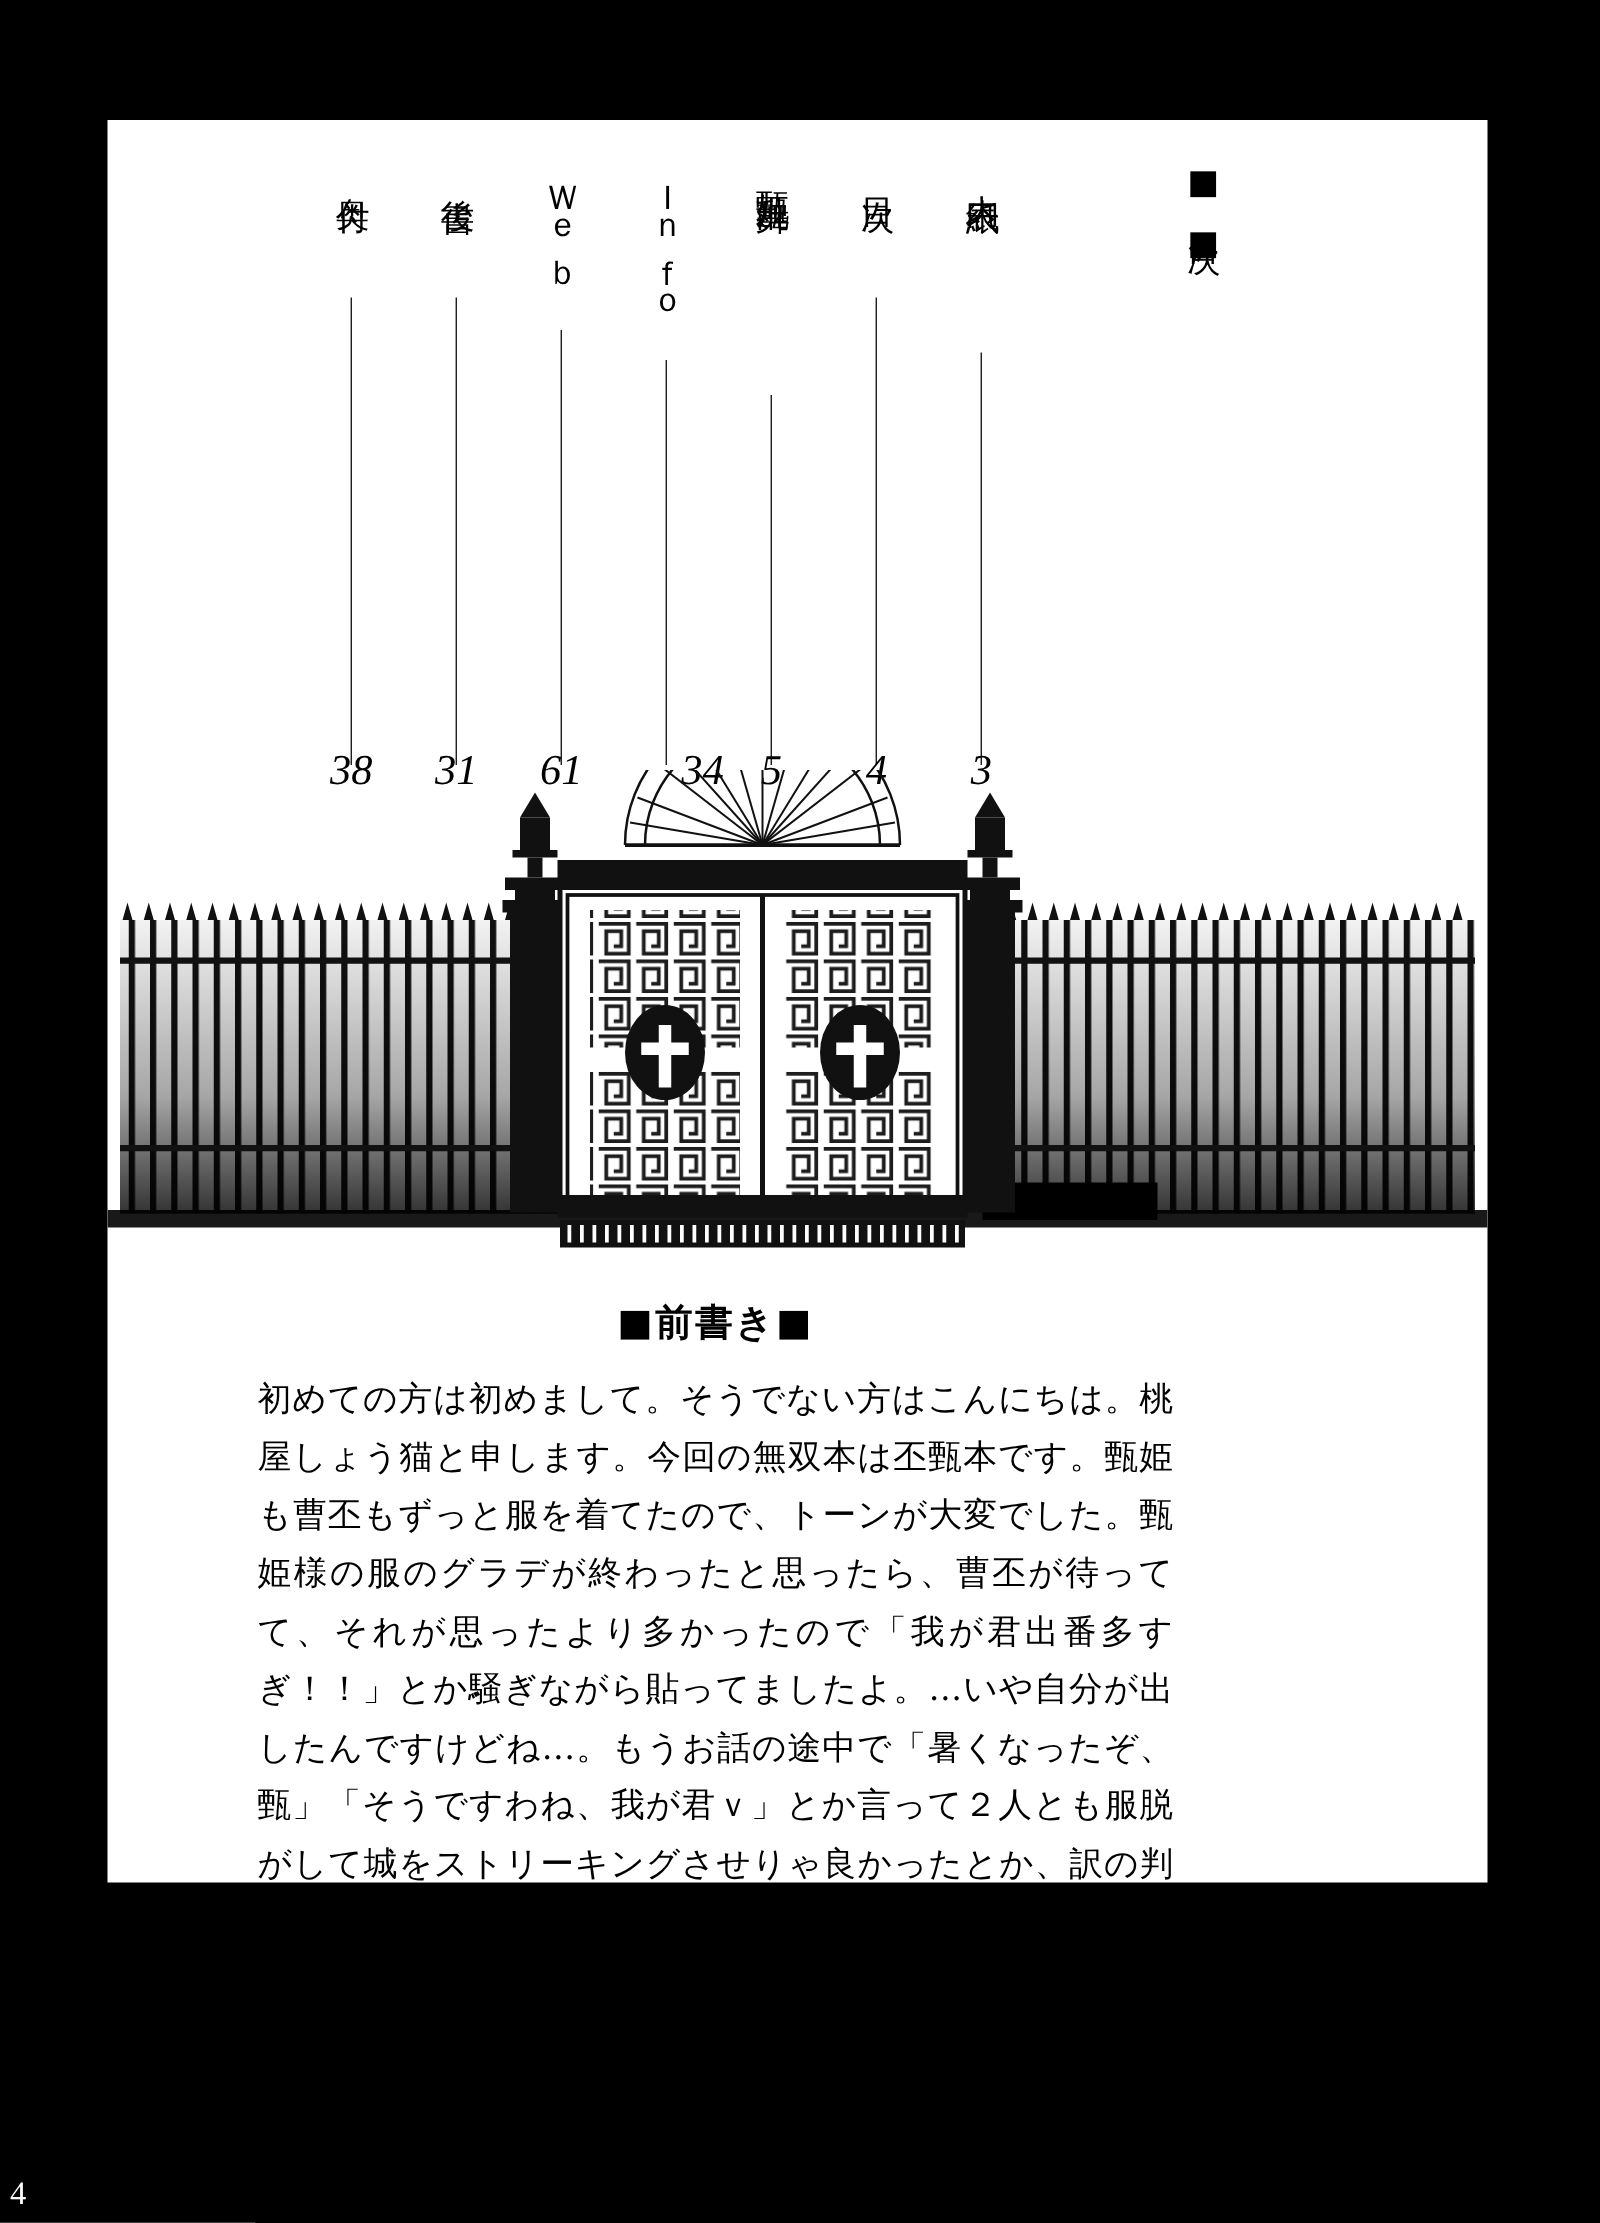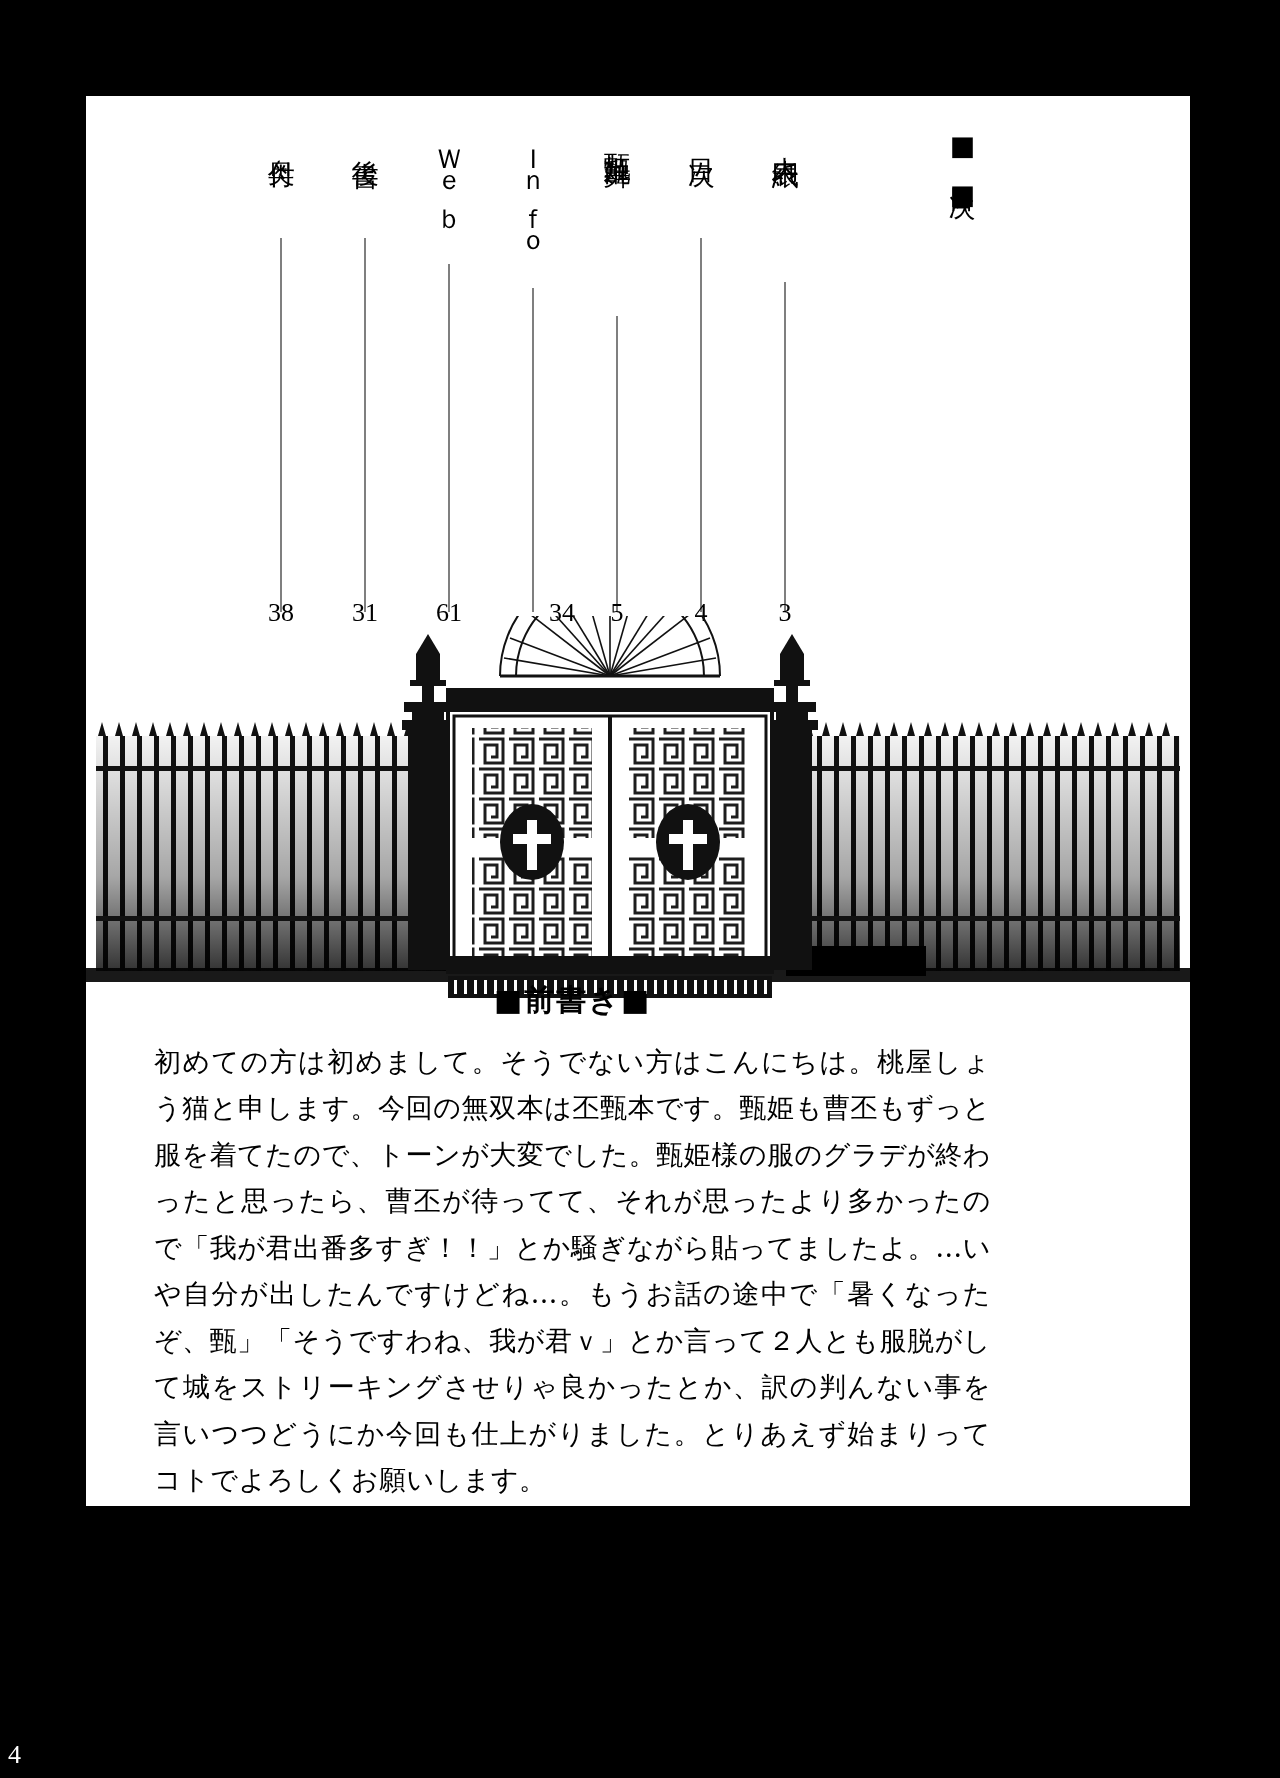--- a/index.html
+++ b/index.html
@@ -65,41 +65,42 @@
     position: absolute;
     left: 50%;
     width: 1px;
     background: #000;
     transform: translateX(-50%);
   }
   .toc-entry .pageno {
     position: absolute;
     left: 50%;
     transform: translateX(-50%);
-    font-size: 26px;
+    font-size: 34px;
     font-family: "Liberation Serif", serif;
     white-space: nowrap;
+    font-style: italic;
   }
 
   
   .illus {
     position: absolute;
     left: 0;
     top: 520px;
     width: 1104px;
     height: 390px;
   }
 
   
   .foreword {
     position: absolute;
     left: 0;
-    top: 884px;
+    top: 942px;
     width: 973px;
-    padding: 0 68px;
+    padding: 0 120px;
     box-sizing: border-box;
   }
   .foreword h2 {
     margin: 0 0 18px 0;
     text-align: center;
     font-size: 30px;
     font-weight: bold;
     letter-spacing: 2px;
     font-family: "DejaVu Sans", sans-serif;
   }

